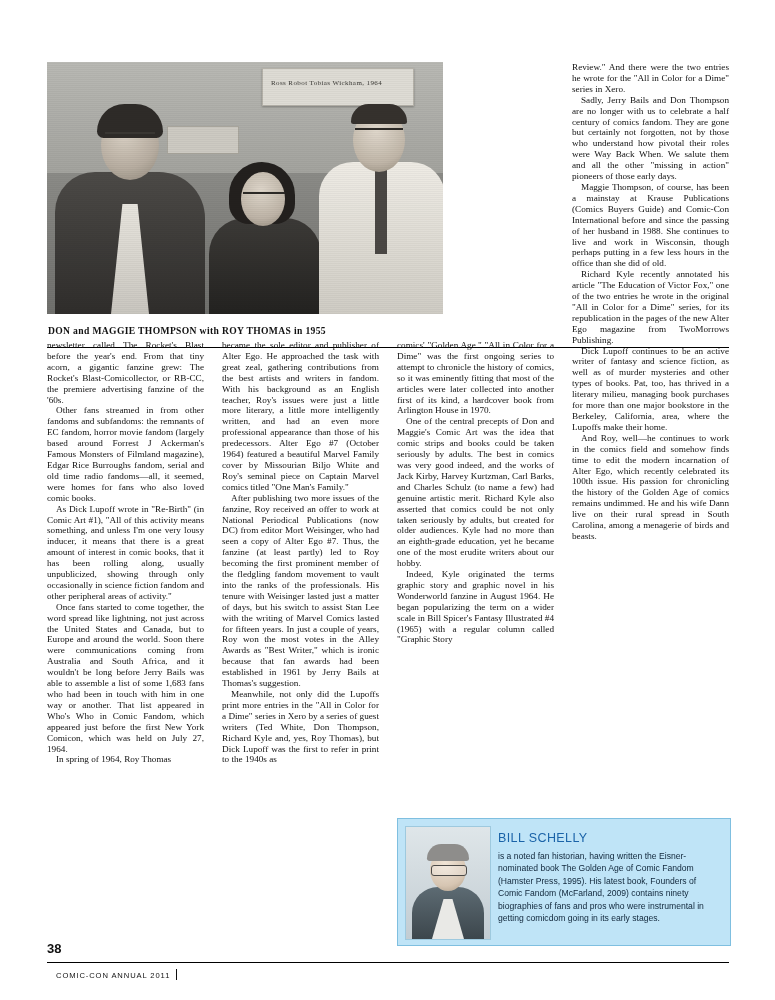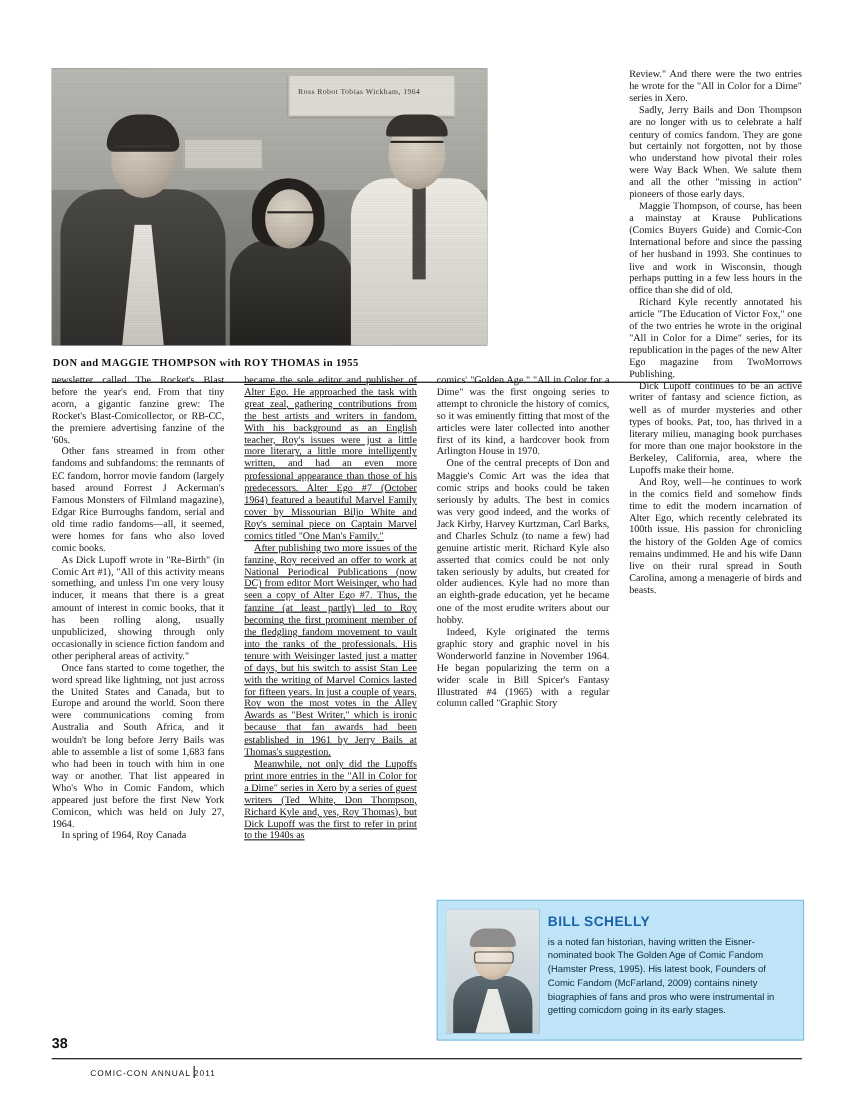--- a/index.html
+++ b/index.html
@@ -206,21 +206,21 @@
     hyphens: auto;
     color: #121212;
   }
   .col p {
     margin: 0;
     text-indent: 9px;
   }
   .col p.first { text-indent: 0; }
 
   #col1 { left: 47px; height: 600px; }
-  #col2 { left: 222px; height: 600px; text-decoration: underline; }
+  #col2 { left: 222px; height: 600px; }
   #col3 { left: 397px; height: 600px; }
   #col4 { left: 572px; top: 62px; height: 700px; }
 
   
   .author-box {
     position: absolute;
     left: 397px;
     top: 818px;
     width: 332px;
     height: 126px;
@@ -262,21 +262,21 @@
   }
   .ap-shirt {
     position: absolute; left: 26px; bottom: 0; width: 32px; height: 40px;
     background: #e9e9e6;
     clip-path: polygon(36% 0%, 64% 0%, 100% 100%, 0% 100%);
   }
   .author-name {
     position: absolute;
     left: 100px; top: 12px;
     font-family: "Liberation Sans", sans-serif;
-    font-weight: bold;
+    font-weight: normal;
     font-size: 12.5px;
     letter-spacing: 0.4px;
     color: #1a63a8;
   }
   .author-text {
     position: absolute;
     left: 100px; top: 31px;
     width: 224px;
     font-family: "Liberation Sans", sans-serif;
     font-size: 8.6px;
@@ -289,21 +289,21 @@
     position: absolute;
     left: 47px;
     top: 941px;
     font-family: "Liberation Sans", sans-serif;
     font-weight: bold;
     font-size: 13px;
     color: #111;
   }
   .folio-text {
     position: absolute;
-    left: 82px;
+    left: 56px;
     top: 971px;
     font-family: "Liberation Sans", sans-serif;
     font-size: 7.6px;
     letter-spacing: 0.9px;
     color: #111;
   }
   .folio-bar {
     position: absolute;
     left: 176px;
     top: 969px;
@@ -354,39 +354,39 @@
 
   <div class="photo-caption">DON and MAGGIE THOMPSON with ROY THOMAS in 1955</div>
 
   <div class="rule-top"></div>
 
   <div class="col" id="col1">
     <p class="first">newsletter called The Rocket's Blast before the year's end. From that tiny acorn, a gigantic fanzine grew: The Rocket's Blast-Comicollector, or RB-CC, the premiere advertising fanzine of the '60s.</p>
     <p>Other fans streamed in from other fandoms and subfandoms: the remnants of EC fandom, horror movie fandom (largely based around Forrest J Ackerman's Famous Monsters of Filmland magazine), Edgar Rice Burroughs fandom, serial and old time radio fandoms—all, it seemed, were homes for fans who also loved comic books.</p>
     <p>As Dick Lupoff wrote in "Re-Birth" (in Comic Art #1), "All of this activity means something, and unless I'm one very lousy inducer, it means that there is a great amount of interest in comic books, that it has been rolling along, usually unpublicized, showing through only occasionally in science fiction fandom and other peripheral areas of activity."</p>
     <p>Once fans started to come together, the word spread like lightning, not just across the United States and Canada, but to Europe and around the world. Soon there were communications coming from Australia and South Africa, and it wouldn't be long before Jerry Bails was able to assemble a list of some 1,683 fans who had been in touch with him in one way or another. That list appeared in Who's Who in Comic Fandom, which appeared just before the first New York Comicon, which was held on July 27, 1964.</p>
-    <p>In spring of 1964, Roy Canada</p>
+    <p>In spring of 1964, Roy Thomas</p>
   </div>
 
   <div class="col" id="col2">
     <p class="first">became the sole editor and publisher of Alter Ego. He approached the task with great zeal, gathering contributions from the best artists and writers in fandom. With his background as an English teacher, Roy's issues were just a little more literary, a little more intelligently written, and had an even more professional appearance than those of his predecessors. Alter Ego #7 (October 1964) featured a beautiful Marvel Family cover by Missourian Biljo White and Roy's seminal piece on Captain Marvel comics titled "One Man's Family."</p>
     <p>After publishing two more issues of the fanzine, Roy received an offer to work at National Periodical Publications (now DC) from editor Mort Weisinger, who had seen a copy of Alter Ego #7. Thus, the fanzine (at least partly) led to Roy becoming the first prominent member of the fledgling fandom movement to vault into the ranks of the professionals. His tenure with Weisinger lasted just a matter of days, but his switch to assist Stan Lee with the writing of Marvel Comics lasted for fifteen years. In just a couple of years, Roy won the most votes in the Alley Awards as "Best Writer," which is ironic because that fan awards had been established in 1961 by Jerry Bails at Thomas's suggestion.</p>
     <p>Meanwhile, not only did the Lupoffs print more entries in the "All in Color for a Dime" series in Xero by a series of guest writers (Ted White, Don Thompson, Richard Kyle and, yes, Roy Thomas), but Dick Lupoff was the first to refer in print to the 1940s as</p>
   </div>
 
   <div class="col" id="col3">
     <p class="first">comics' "Golden Age." "All in Color for a Dime" was the first ongoing series to attempt to chronicle the history of comics, so it was eminently fitting that most of the articles were later collected into another first of its kind, a hardcover book from Arlington House in 1970.</p>
     <p>One of the central precepts of Don and Maggie's Comic Art was the idea that comic strips and books could be taken seriously by adults. The best in comics was very good indeed, and the works of Jack Kirby, Harvey Kurtzman, Carl Barks, and Charles Schulz (to name a few) had genuine artistic merit. Richard Kyle also asserted that comics could be not only taken seriously by adults, but created for older audiences. Kyle had no more than an eighth-grade education, yet he became one of the most erudite writers about our hobby.</p>
-    <p>Indeed, Kyle originated the terms graphic story and graphic novel in his Wonderworld fanzine in November 1964. He began popularizing the term on a wider scale in Bill Spicer's Fantasy Illustrated #4 (1965) with a regular column called "Graphic Story</p>
+    <p>Indeed, Kyle originated the terms graphic story and graphic novel in his Wonderworld fanzine in August 1964. He began popularizing the term on a wider scale in Bill Spicer's Fantasy Illustrated #4 (1965) with a regular column called "Graphic Story</p>
   </div>
 
   <div class="col" id="col4">
     <p class="first">Review." And there were the two entries he wrote for the "All in Color for a Dime" series in Xero.</p>
     <p>Sadly, Jerry Bails and Don Thompson are no longer with us to celebrate a half century of comics fandom. They are gone but certainly not forgotten, not by those who understand how pivotal their roles were Way Back When. We salute them and all the other "missing in action" pioneers of those early days.</p>
-    <p>Maggie Thompson, of course, has been a mainstay at Krause Publications (Comics Buyers Guide) and Comic-Con International before and since the passing of her husband in 1993. She continues to live and work in Wisconsin, though perhaps putting in a few less hours in the office than she did of old.</p>
+    <p>Maggie Thompson, of course, has been a mainstay at Krause Publications (Comics Buyers Guide) and Comic-Con International before and since the passing of her husband in 1988. She continues to live and work in Wisconsin, though perhaps putting in a few less hours in the office than she did of old.</p>
     <p>Richard Kyle recently annotated his article "The Education of Victor Fox," one of the two entries he wrote in the original "All in Color for a Dime" series, for its republication in the pages of the new Alter Ego magazine from TwoMorrows Publishing.</p>
     <p>Dick Lupoff continues to be an active writer of fantasy and science fiction, as well as of murder mysteries and other types of books. Pat, too, has thrived in a literary milieu, managing book purchases for more than one major bookstore in the Berkeley, California, area, where the Lupoffs make their home.</p>
     <p>And Roy, well—he continues to work in the comics field and somehow finds time to edit the modern incarnation of Alter Ego, which recently celebrated its 100th issue. His passion for chronicling the history of the Golden Age of comics remains undimmed. He and his wife Dann live on their rural spread in South Carolina, among a menagerie of birds and beasts.</p>
   </div>
 
   <div class="author-box">
     <div class="author-photo">
       <div class="ap-bg"></div>
       <div class="ap-body"></div>
       <div class="ap-shirt"></div>

